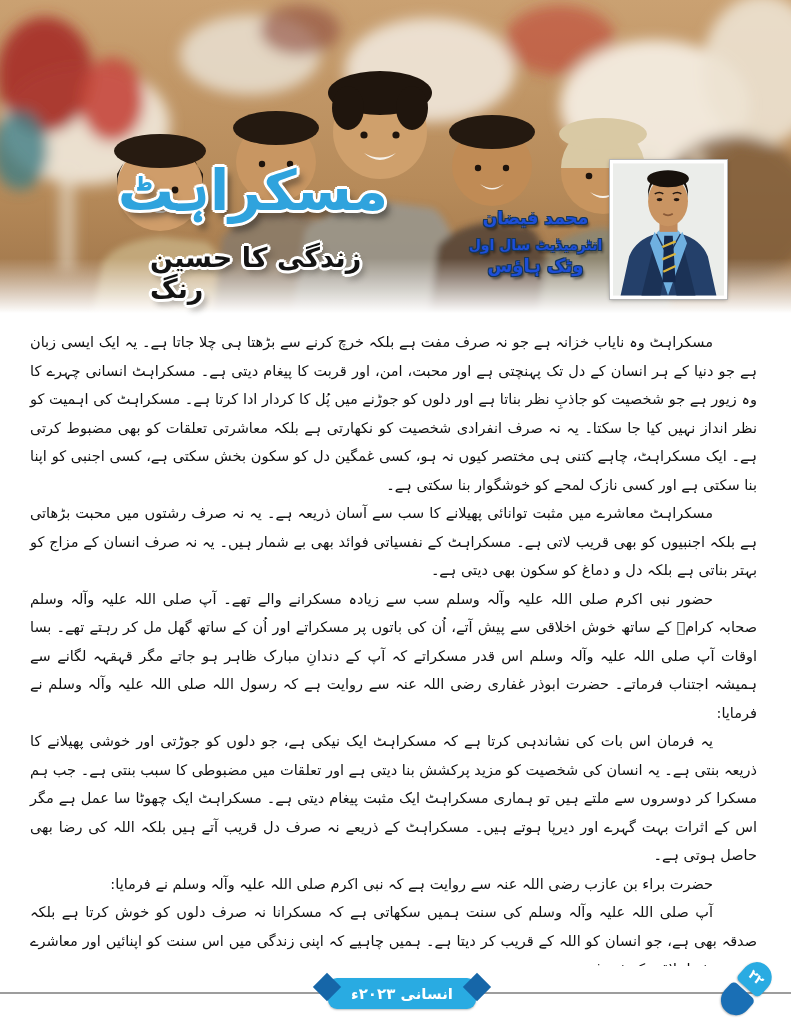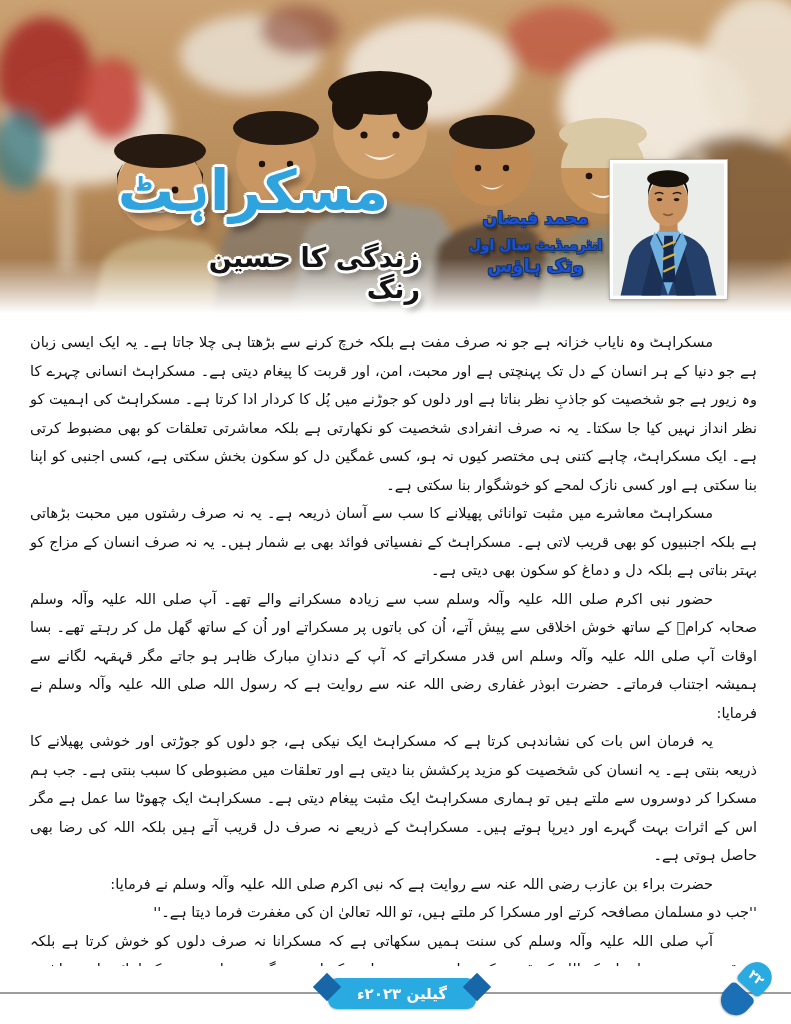--- a/index.html
+++ b/index.html
@@ -21,21 +21,21 @@
     position:absolute; left:88px; top:160px; width:330px;
     font-size:56px; font-weight:bold; color:#2fa3dd; text-align:center;
     line-height:1.1; direction:rtl;
     text-shadow:
       -2px -2px 0 #fff, 2px -2px 0 #fff, -2px 2px 0 #fff, 2px 2px 0 #fff,
       -3px 0 0 #fff, 3px 0 0 #fff, 0 -3px 0 #fff, 0 3px 0 #fff,
       5px 7px 7px rgba(30,30,30,.55);
   }
   .subtitle {
     position:absolute; left:150px; top:242px; width:270px;
-    font-size:27px; font-weight:bold; color:#141414; text-align:right;
+    font-size:27px; font-weight:bold; color:#141414; text-align:left;
     direction:rtl;
     text-shadow:
       -2px -2px 0 #fff, 2px -2px 0 #fff, -2px 2px 0 #fff, 2px 2px 0 #fff,
       -3px 0 0 #fff, 3px 0 0 #fff, 0 -3px 0 #fff, 0 3px 0 #fff,
       4px 5px 6px rgba(30,30,30,.45);
   }
   .author {
     position:absolute; right:188px; top:208px; width:135px;
     text-align:center; direction:rtl; color:#1d4ed8;
   }
@@ -238,31 +238,30 @@
       </svg>
     </div>
   </header>
 
   <main class="article">
     <p class="indent">مسکراہٹ وہ نایاب خزانہ ہے جو نہ صرف مفت ہے بلکہ خرچ کرنے سے بڑھتا ہی چلا جاتا ہے۔ یہ ایک ایسی زبان ہے جو دنیا کے ہر انسان کے دل تک پہنچتی ہے اور محبت، امن، اور قربت کا پیغام دیتی ہے۔ مسکراہٹ انسانی چہرے کا وہ زیور ہے جو شخصیت کو جاذبِ نظر بناتا ہے اور دلوں کو جوڑنے میں پُل کا کردار ادا کرتا ہے۔ مسکراہٹ کی اہمیت کو نظر انداز نہیں کیا جا سکتا۔ یہ نہ صرف انفرادی شخصیت کو نکھارتی ہے بلکہ معاشرتی تعلقات کو بھی مضبوط کرتی ہے۔ ایک مسکراہٹ، چاہے کتنی ہی مختصر کیوں نہ ہو، کسی غمگین دل کو سکون بخش سکتی ہے، کسی اجنبی کو اپنا بنا سکتی ہے اور کسی نازک لمحے کو خوشگوار بنا سکتی ہے۔</p>
     <p class="indent">مسکراہٹ معاشرے میں مثبت توانائی پھیلانے کا سب سے آسان ذریعہ ہے۔ یہ نہ صرف رشتوں میں محبت بڑھاتی ہے بلکہ اجنبیوں کو بھی قریب لاتی ہے۔ مسکراہٹ کے نفسیاتی فوائد بھی بے شمار ہیں۔ یہ نہ صرف انسان کے مزاج کو بہتر بناتی ہے بلکہ دل و دماغ کو سکون بھی دیتی ہے۔</p>
     <p class="indent">حضور نبی اکرم صلی اللہ علیہ وآلہ وسلم سب سے زیادہ مسکرانے والے تھے۔ آپ صلی اللہ علیہ وآلہ وسلم صحابہ کرامؓ کے ساتھ خوش اخلاقی سے پیش آتے، اُن کی باتوں پر مسکراتے اور اُن کے ساتھ گھل مل کر رہتے تھے۔ بسا اوقات آپ صلی اللہ علیہ وآلہ وسلم اس قدر مسکراتے کہ آپ کے دندانِ مبارک ظاہر ہو جاتے مگر قہقہہ لگانے سے ہمیشہ اجتناب فرماتے۔ حضرت ابوذر غفاری رضی اللہ عنہ سے روایت ہے کہ رسول اللہ صلی اللہ علیہ وآلہ وسلم نے فرمایا:</p>
     <p class="indent">یہ فرمان اس بات کی نشاندہی کرتا ہے کہ مسکراہٹ ایک نیکی ہے، جو دلوں کو جوڑتی اور خوشی پھیلانے کا ذریعہ بنتی ہے۔ یہ انسان کی شخصیت کو مزید پرکشش بنا دیتی ہے اور تعلقات میں مضبوطی کا سبب بنتی ہے۔ جب ہم مسکرا کر دوسروں سے ملتے ہیں تو ہماری مسکراہٹ ایک مثبت پیغام دیتی ہے۔ مسکراہٹ ایک چھوٹا سا عمل ہے مگر اس کے اثرات بہت گہرے اور دیرپا ہوتے ہیں۔ مسکراہٹ کے ذریعے نہ صرف دل قریب آتے ہیں بلکہ اللہ کی رضا بھی حاصل ہوتی ہے۔</p>
     <p class="indent">حضرت براء بن عازب رضی اللہ عنہ سے روایت ہے کہ نبی اکرم صلی اللہ علیہ وآلہ وسلم نے فرمایا:</p>
-    <p class="quote">''جب دو مسلمان مصافحہ کرتے اور مسکرا کر ملتے ہیں، تو اللہ تعالیٰ ان کی مغفرت فرما دیتا ہے۔''</p>
     <p class="indent">آپ صلی اللہ علیہ وآلہ وسلم کی سنت ہمیں سکھاتی ہے کہ مسکرانا نہ صرف دلوں کو خوش کرتا ہے بلکہ صدقہ بھی ہے، جو انسان کو اللہ کے قریب کر دیتا ہے۔ ہمیں چاہیے کہ اپنی زندگی میں اس سنت کو اپنائیں اور معاشرے میں خوش اخلاقی کو فروغ دیں۔</p>
   </main>
 
   <footer class="footer">
     <div class="rule"></div>
 
     <div class="ribbon">
       <span class="ribbon-notch left"></span>
       <span class="ribbon-notch right"></span>
-      <span>گیلین ۲۰۲۳ء</span>
+      <span>انسانی ۲۰۲۳ء</span>
     </div>
 
     <div class="badge">
       <div class="badge-top">
         <span>۲۲</span>
       </div>
       <div class="badge-bot"></div>
     </div>
   </footer>
 

